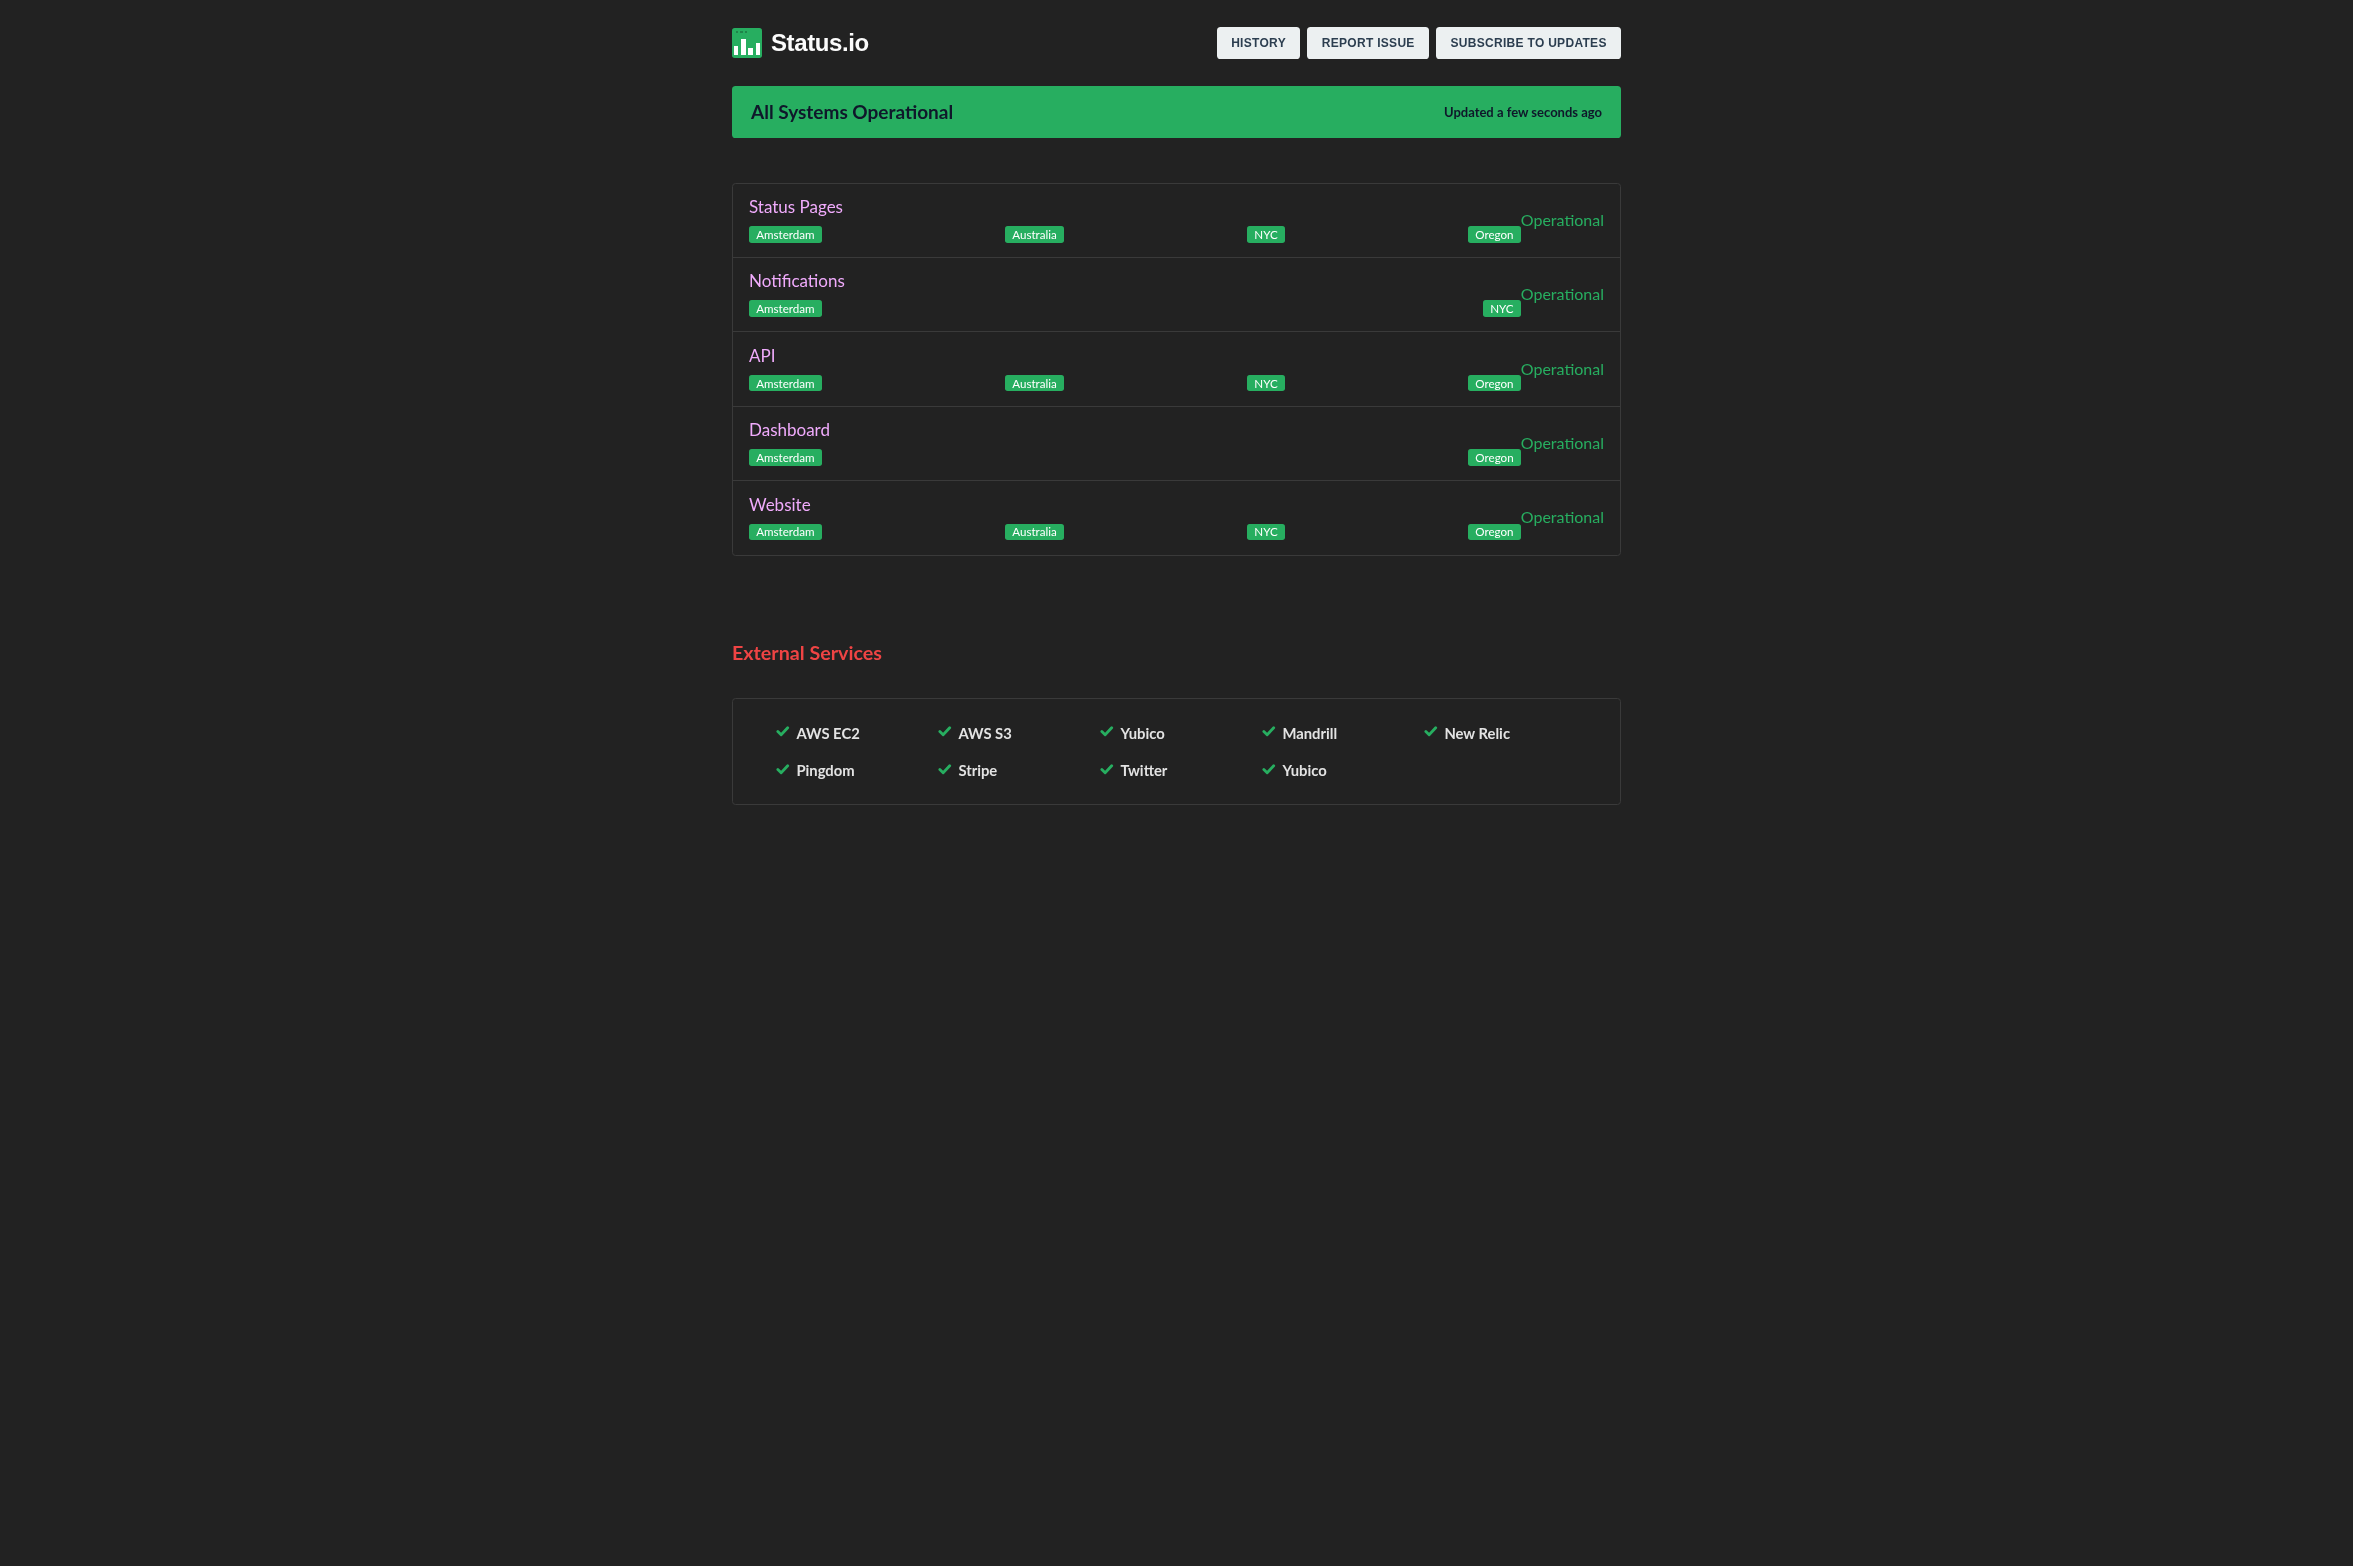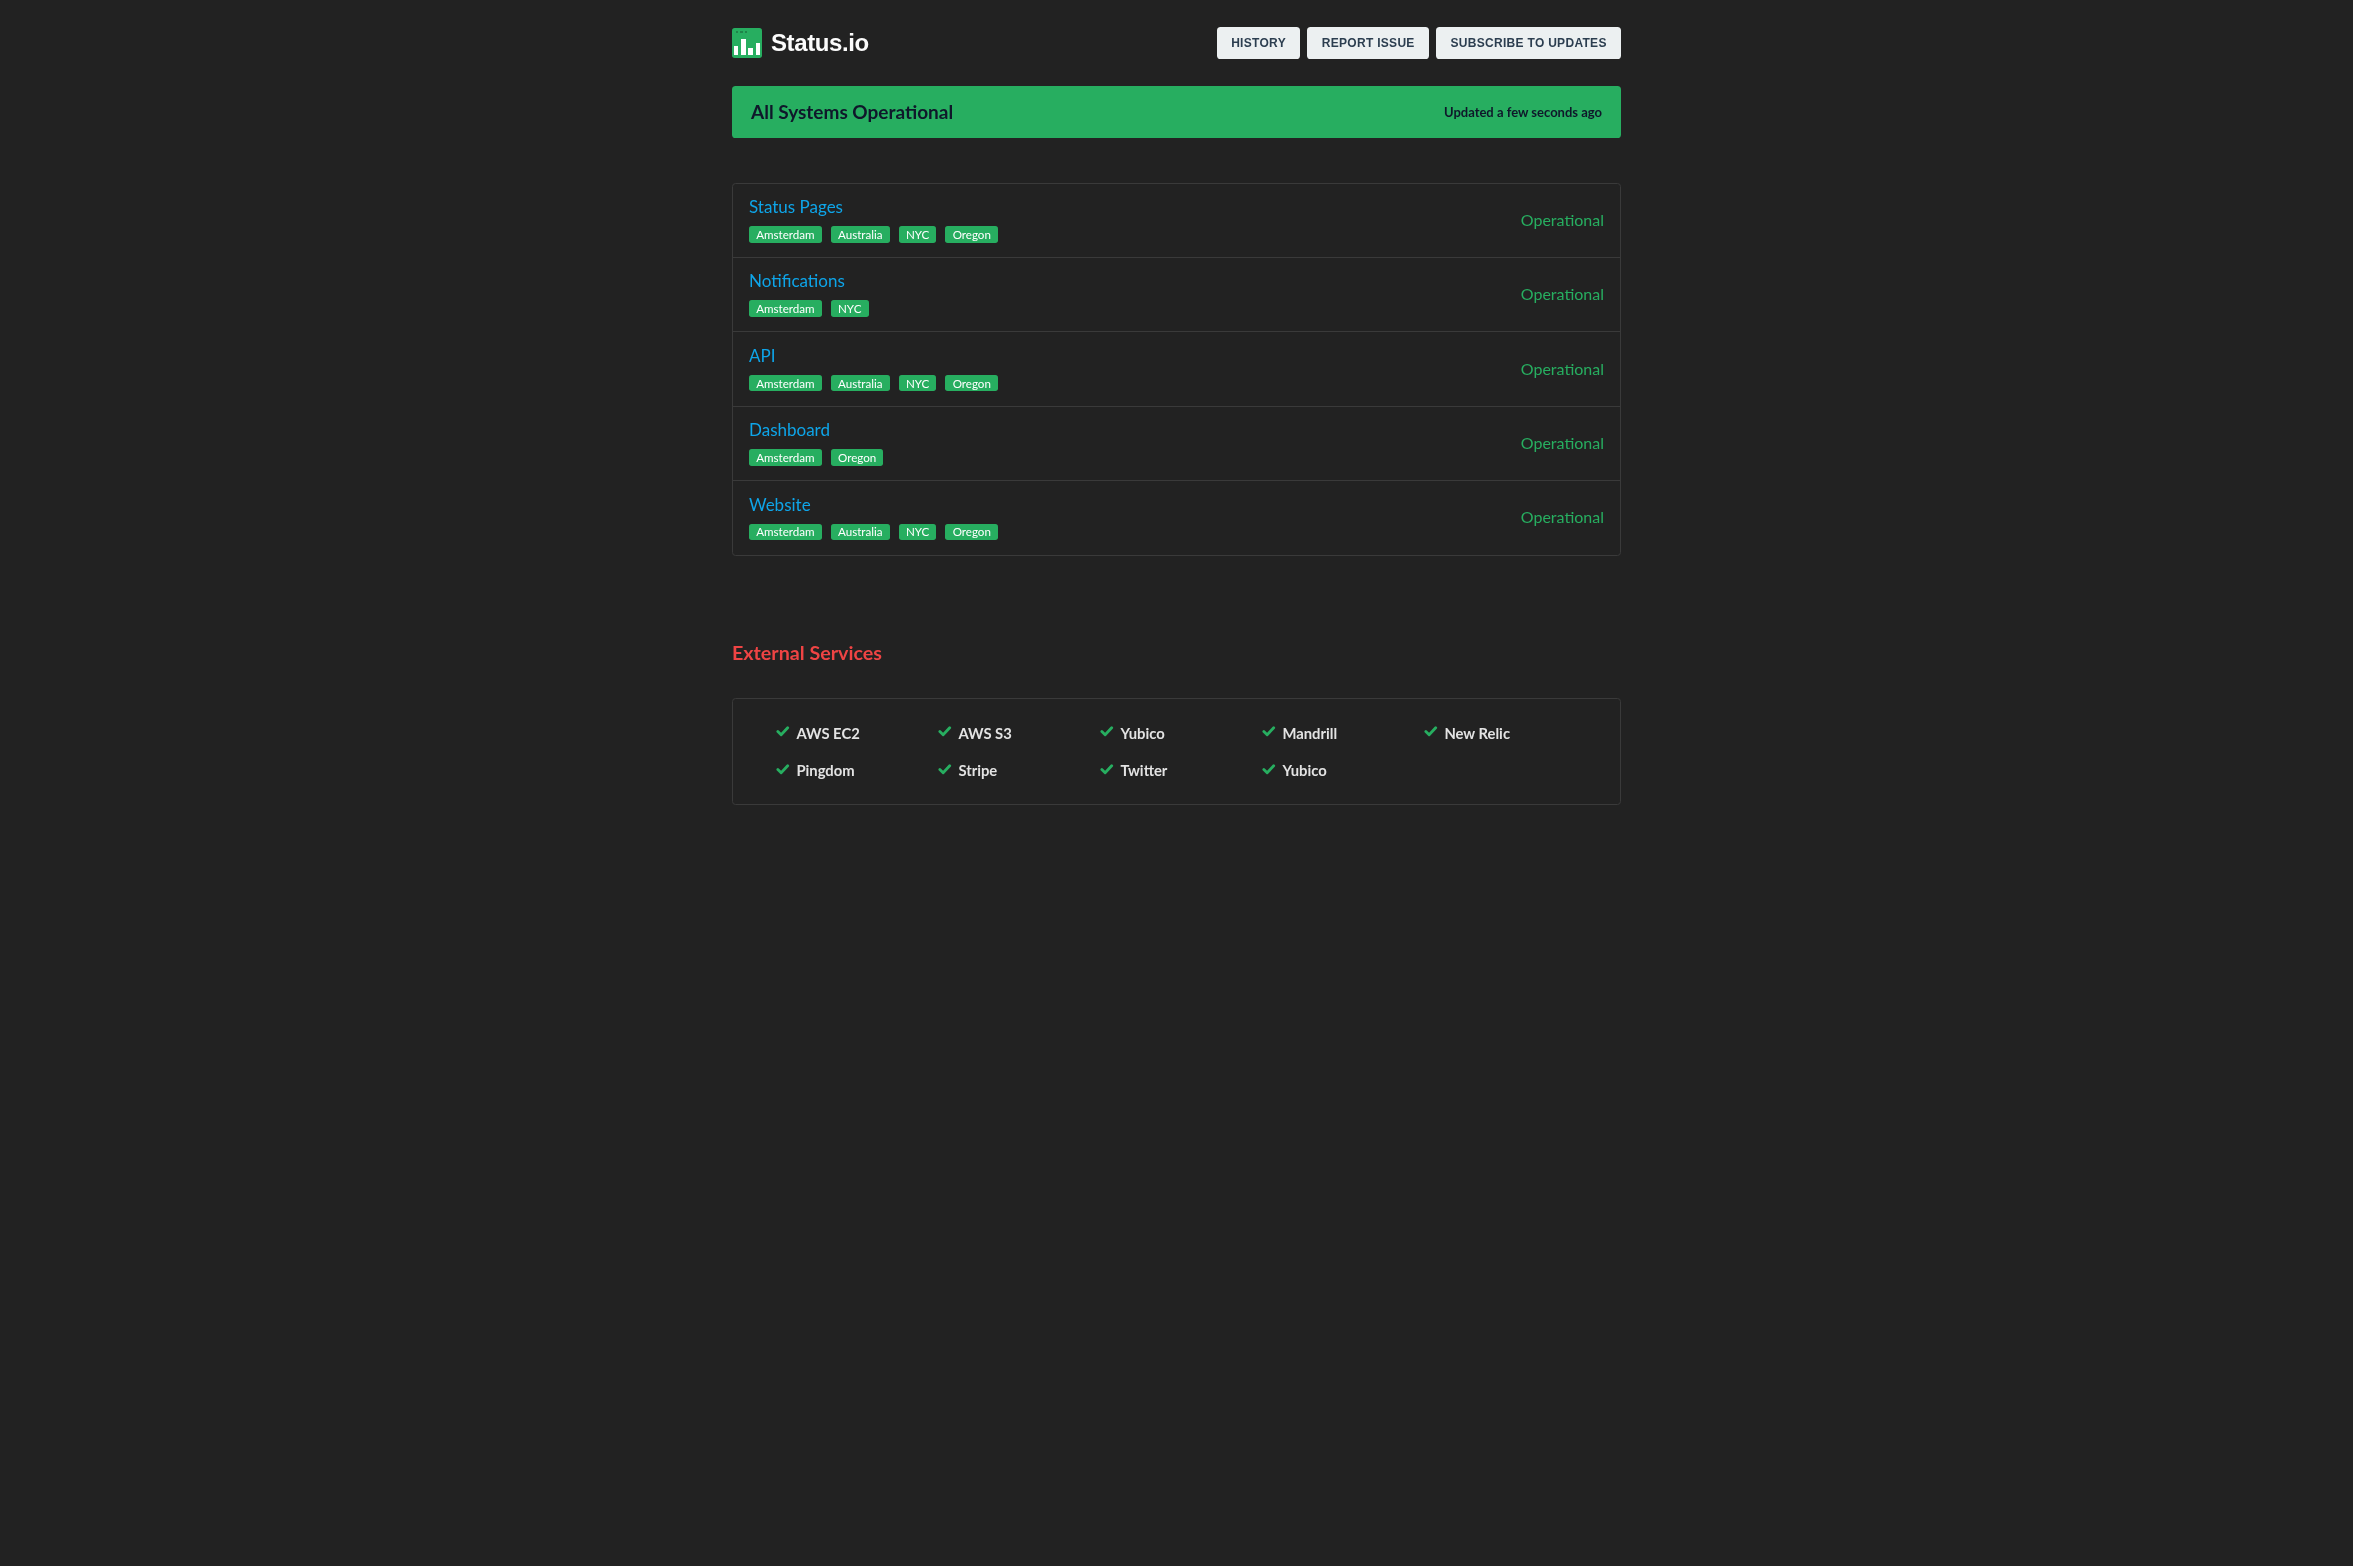--- a/index.html
+++ b/index.html
@@ -113,27 +113,28 @@
     justify-content: space-between;
     align-items: center;
     padding: 12.5px 16px 14.3px;
     border-bottom: 0.9px solid #3a3a3a;
   }
   .component-row:last-child { border-bottom: none; }
   .component-left { flex: 1; }
   .component-name {
     font-size: 17px;
     font-weight: 400;
-    color: #0ea5e9;
+    color: #f0abfc;
     margin-bottom: 9px;
   }
   .locations {
     display: flex;
     gap: 9px;
     flex-wrap: wrap;
+    justify-content: space-between;
   }
   .loc-badge {
     background: #27ae60;
     color: #fff;
     font-size: 11.6px;
     font-weight: 400;
     padding: 1.8px 7.2px;
     border-radius: 2.7px;
   }
   .component-status {

